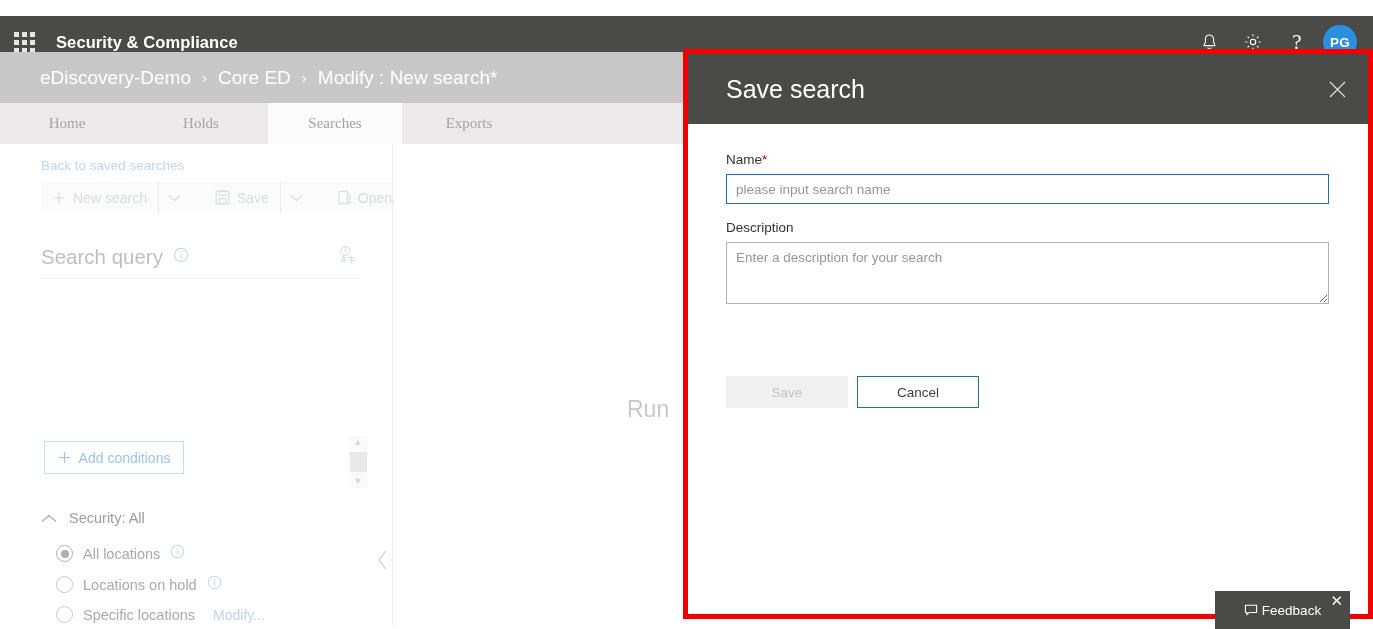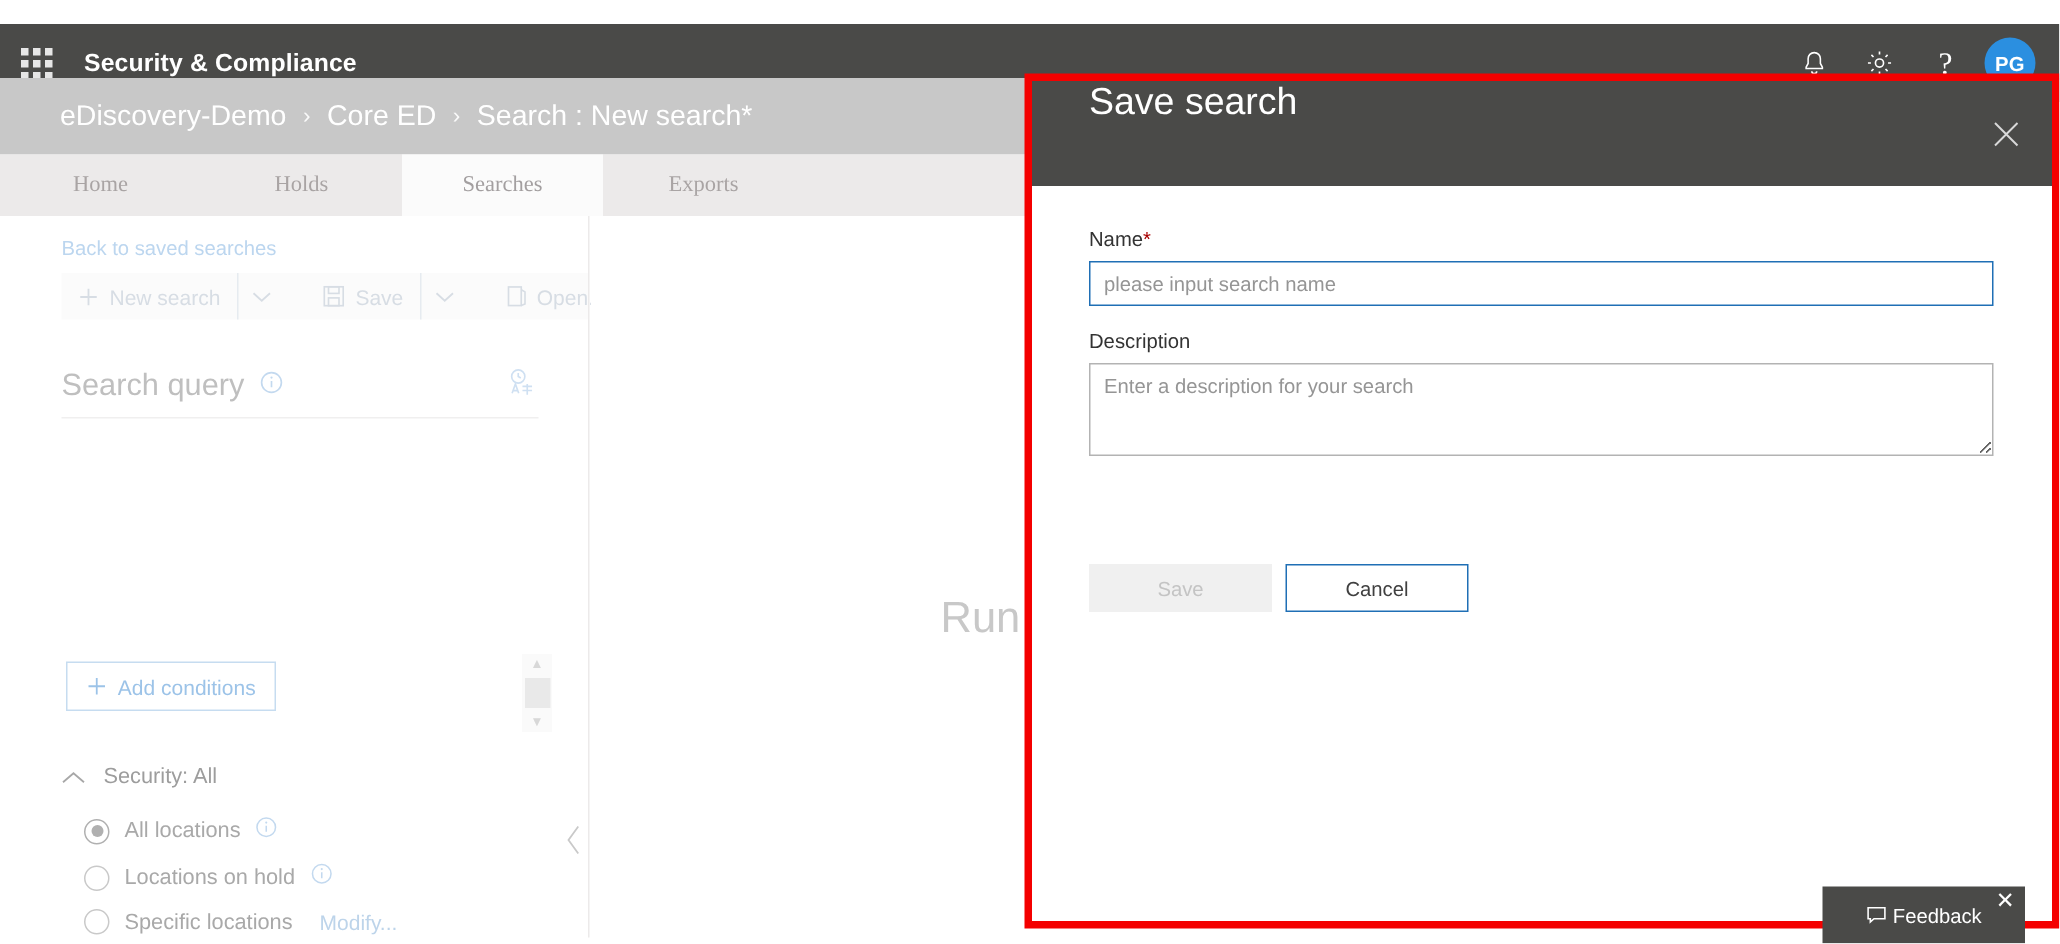--- a/index.html
+++ b/index.html
@@ -306,21 +306,21 @@
   
   .right-content {
     position: absolute;
     left: 394px; top: 144px;
     width: 979px; height: 485px;
     background: #ffffff;
   }
   .run-label {
     position: absolute;
     left: 233px; top: 252px;
-    font-size: 29px;
+    font-size: 23px;
     color: #c8c8c8;
     white-space: nowrap;
   }
 
   
   .redbox-dialog {
     position: absolute;
     left: 683px; top: 49px;
     width: 690px; height: 570px;
     border: 5px solid #f40000;
@@ -333,20 +333,21 @@
     left: 688px; top: 54px;
     width: 680px; height: 560px;
     background: #ffffff;
     z-index: 30;
     overflow: hidden;
   }
   .dialog-header {
     height: 70px;
     background: #4a4a48;
     display: flex;
+    align-items: center;
     padding: 0 0 0 38px;
     box-sizing: border-box;
   }
   .dialog-title {
     color: #ffffff;
     font-size: 25px;
     white-space: nowrap;
   }
   .dialog-close {
     margin-left: auto;
@@ -502,21 +503,21 @@
       </div>
       <div class="avatar">PG</div>
     </div>
   </div>
 
   <div class="breadcrumb-bar">
     <span class="crumb">eDiscovery-Demo</span>
     <span class="crumb-sep">›</span>
     <span class="crumb">Core ED</span>
     <span class="crumb-sep">›</span>
-    <span class="crumb current">Search : New search*</span>
+    <span class="crumb current">Modify : New search*</span>
   </div>
 
   <div class="tabs-bar">
     <div class="tab">Home</div>
     <div class="tab">Holds</div>
     <div class="tab active">Searches</div>
     <div class="tab">Exports</div>
   </div>
 
   <div class="left-pane">

